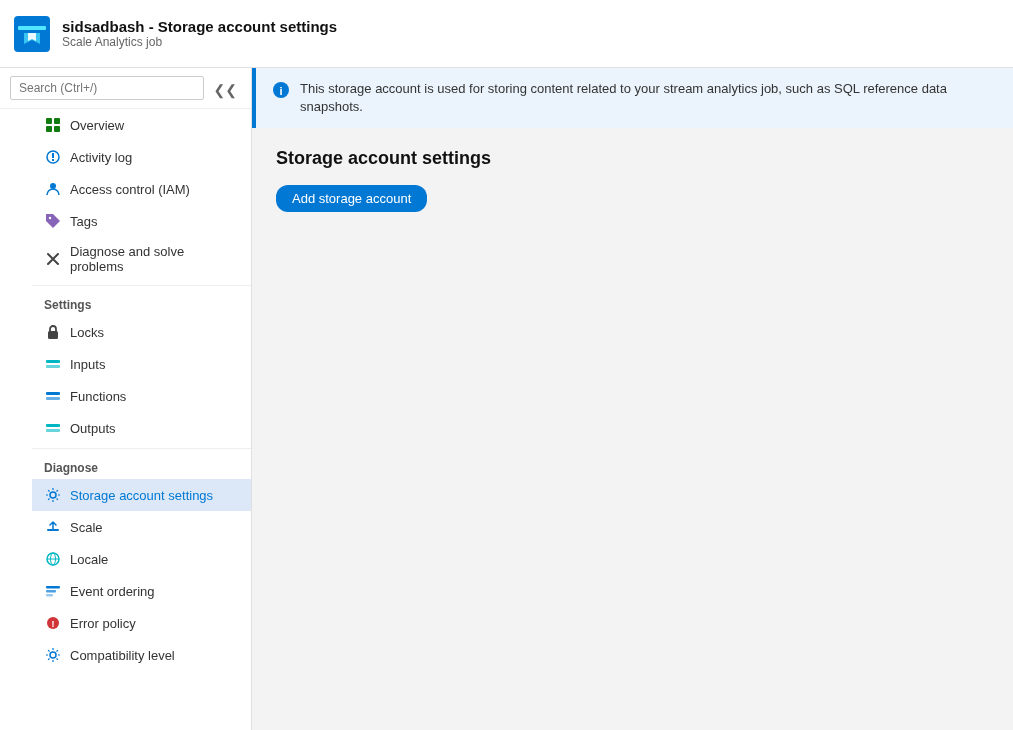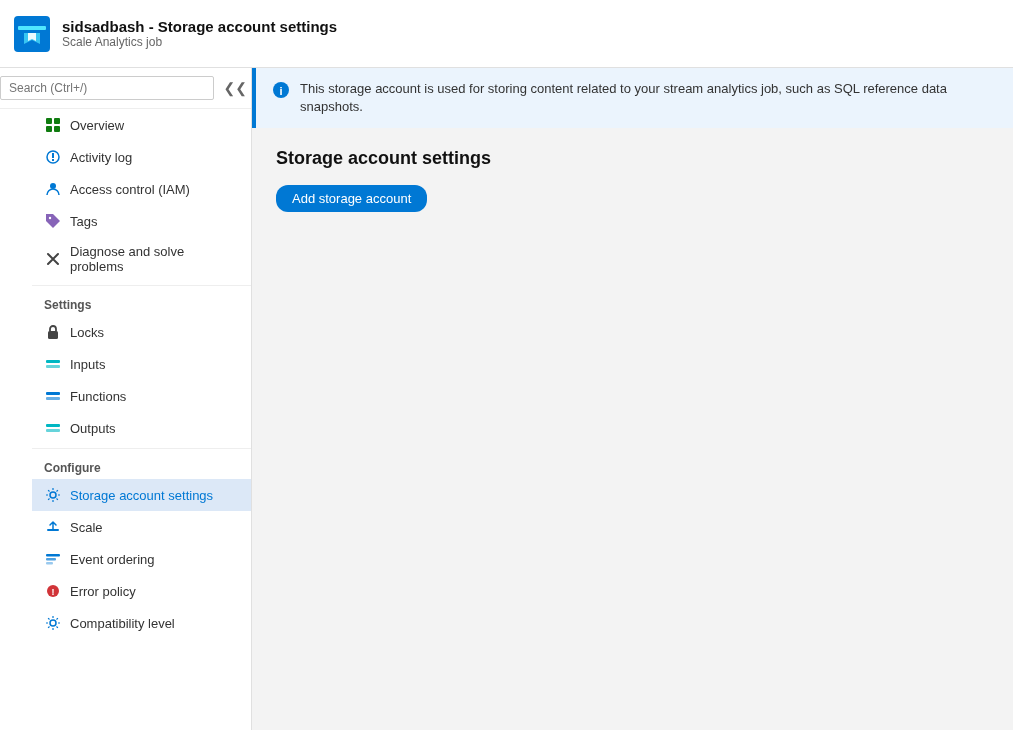--- a/index.html
+++ b/index.html
@@ -43,24 +43,24 @@
       min-width: 252px;
       background: #fff;
       border-right: 1px solid #e0e0e0;
       display: flex;
       flex-direction: column;
       overflow-y: auto;
       overflow-x: hidden;
     }
 
     .sidebar-search {
-      padding: 8px 0;
+      padding: 8px 10px;
       border-bottom: 1px solid #eee;
       display: flex;
-      align-items: center;
+      align-items: flex-end;
       gap: 6px;
     }
     .sidebar-search input {
       border: 1px solid #ccc;
       border-radius: 2px;
       padding: 4px 8px;
       font-size: 12px;
       width: 100%;
       outline: none;
       color: #555;
@@ -291,21 +291,21 @@
       <div class="sidebar-item">
         <span class="icon-box">
           <svg width="16" height="16" viewBox="0 0 16 16">
               <rect x="1" y="4" width="14" height="3" rx="1" fill="#00b7c3"></rect>
               <rect x="1" y="9" width="14" height="3" rx="1" fill="#00b7c3" opacity="0.6"></rect>
             </svg>
         </span>
         <span class="sidebar-item-label">Outputs</span>
       </div>
 
-      <div class="sidebar-section-header">Configure</div>
+      <div class="sidebar-section-header">Diagnose</div>
 
       <div class="sidebar-item active">
         <span class="icon-box icon-blue">
           <svg width="16" height="16" viewBox="0 0 16 16">
               <circle cx="8" cy="8" r="3" fill="none" stroke="#0078d4" stroke-width="1.5"></circle>
               <path d="M8 1v2M8 13v2M1 8h2M13 8h2M3.1 3.1l1.4 1.4M11.5 11.5l1.4 1.4M3.1 12.9l1.4-1.4M11.5 4.5l1.4-1.4" stroke="#0078d4" stroke-width="1.2"></path>
             </svg>
         </span>
         <span class="sidebar-item-label">Storage account settings</span>
       </div>
@@ -313,20 +313,30 @@
       <div class="sidebar-item">
         <span class="icon-box icon-blue">
           <svg width="16" height="16" viewBox="0 0 16 16">
               <rect x="2" y="10" width="12" height="2" rx="1" fill="#0078d4"></rect>
               <path d="M8 3v8M5 6l3-3 3 3" stroke="#0078d4" stroke-width="1.5" fill="none" stroke-linecap="round"></path>
             </svg>
         </span>
         <span class="sidebar-item-label">Scale</span>
       </div>
 
+      <div class="sidebar-item">
+        <span class="icon-box">
+          <svg width="16" height="16" viewBox="0 0 16 16">
+              <circle cx="8" cy="8" r="6" stroke="#00b7c3" stroke-width="1.5" fill="none"></circle>
+              <ellipse cx="8" cy="8" rx="2.5" ry="6" stroke="#00b7c3" stroke-width="1" fill="none"></ellipse>
+              <line x1="2" y1="8" x2="14" y2="8" stroke="#00b7c3" stroke-width="1"></line>
+            </svg>
+        </span>
+        <span class="sidebar-item-label">Locale</span>
+      </div>
 
       <div class="sidebar-item">
         <span class="icon-box">
           <svg width="16" height="16" viewBox="0 0 16 16">
               <rect x="1" y="3" width="14" height="2.5" rx="1" fill="#0078d4"></rect>
               <rect x="1" y="7" width="10" height="2.5" rx="1" fill="#0078d4" opacity="0.7"></rect>
               <rect x="1" y="11" width="7" height="2.5" rx="1" fill="#0078d4" opacity="0.4"></rect>
             </svg>
         </span>
         <span class="sidebar-item-label">Event ordering</span>

